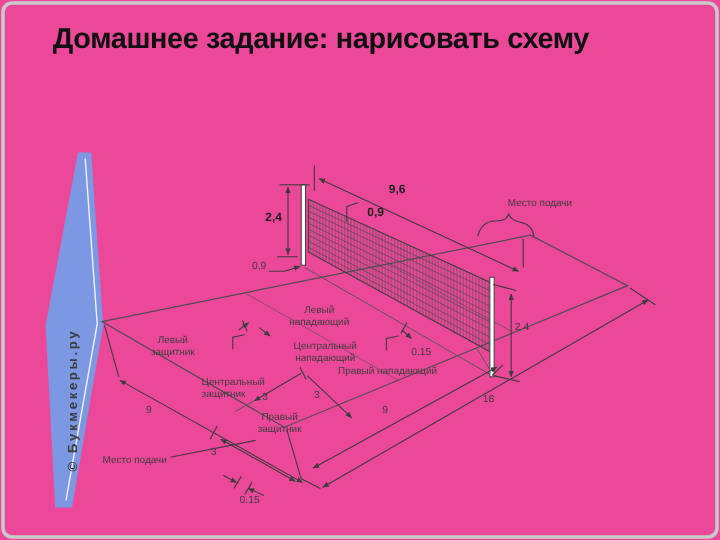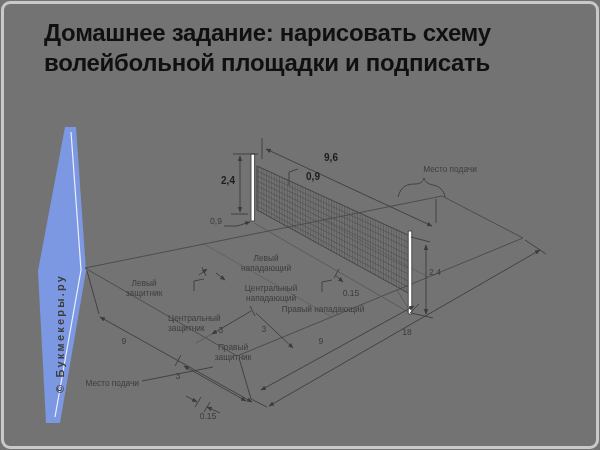--- a/index.html
+++ b/index.html
@@ -1,16 +1,16 @@
 <!DOCTYPE html>
 <html><head>
 <meta charset="utf-8">
 <style>
   html,body{margin:0;padding:0;background:#ffffff;}
-  .stage{position:relative;width:600px;height:450px;background:#737373;overflow:hidden;
+  .stage{position:relative;width:600px;height:450px;background:#ec4899;overflow:hidden;
          font-family:"Liberation Sans",sans-serif;}
   .frame{position:absolute;inset:1px;border:3px solid #c9c9c9;border-radius:9px;pointer-events:none;}
   .title{position:absolute;left:44px;top:18px;width:520px;color:#101010;
          font-size:24px;font-weight:700;line-height:30px;letter-spacing:-0.3px;}
   svg{position:absolute;left:0;top:0;}
   svg text{font-family:"Liberation Sans",sans-serif;fill:#3d3d3d;}
   .lbl{font-size:8.3px;}
   .dimnum{font-size:8.6px;}
   .dimbold{font-size:10px;font-weight:bold;fill:#1d1d1d;}
   .d{stroke:#3c3c3c;stroke-width:0.9;fill:none;}
@@ -18,21 +18,20 @@
   .court{stroke:#4d4d4d;stroke-width:1;fill:none;}
   .wm-text{font-size:11px;font-weight:bold;letter-spacing:2.2px;}
 </style>
 </head>
 <body>
 
 <div class="stage">
 
   <div class="title">
     <div>Домашнее задание: нарисовать схему</div>
-    <div>волейбольной площадки и подписать</div>
   </div>
 
   <svg width="600" height="450" viewBox="0 0 600 450">
     <defs>
       <marker id="mE" orient="auto" markerWidth="7" markerHeight="6" refX="5.5" refY="2.5">
         <path d="M0,0L6,2.5L0,5Z" fill="#3c3c3c"></path>
       </marker>
       <marker id="mS" orient="auto-start-reverse" markerWidth="7" markerHeight="6" refX="5.5" refY="2.5">
         <path d="M0,0L6,2.5L0,5Z" fill="#3c3c3c"></path>
       </marker>

